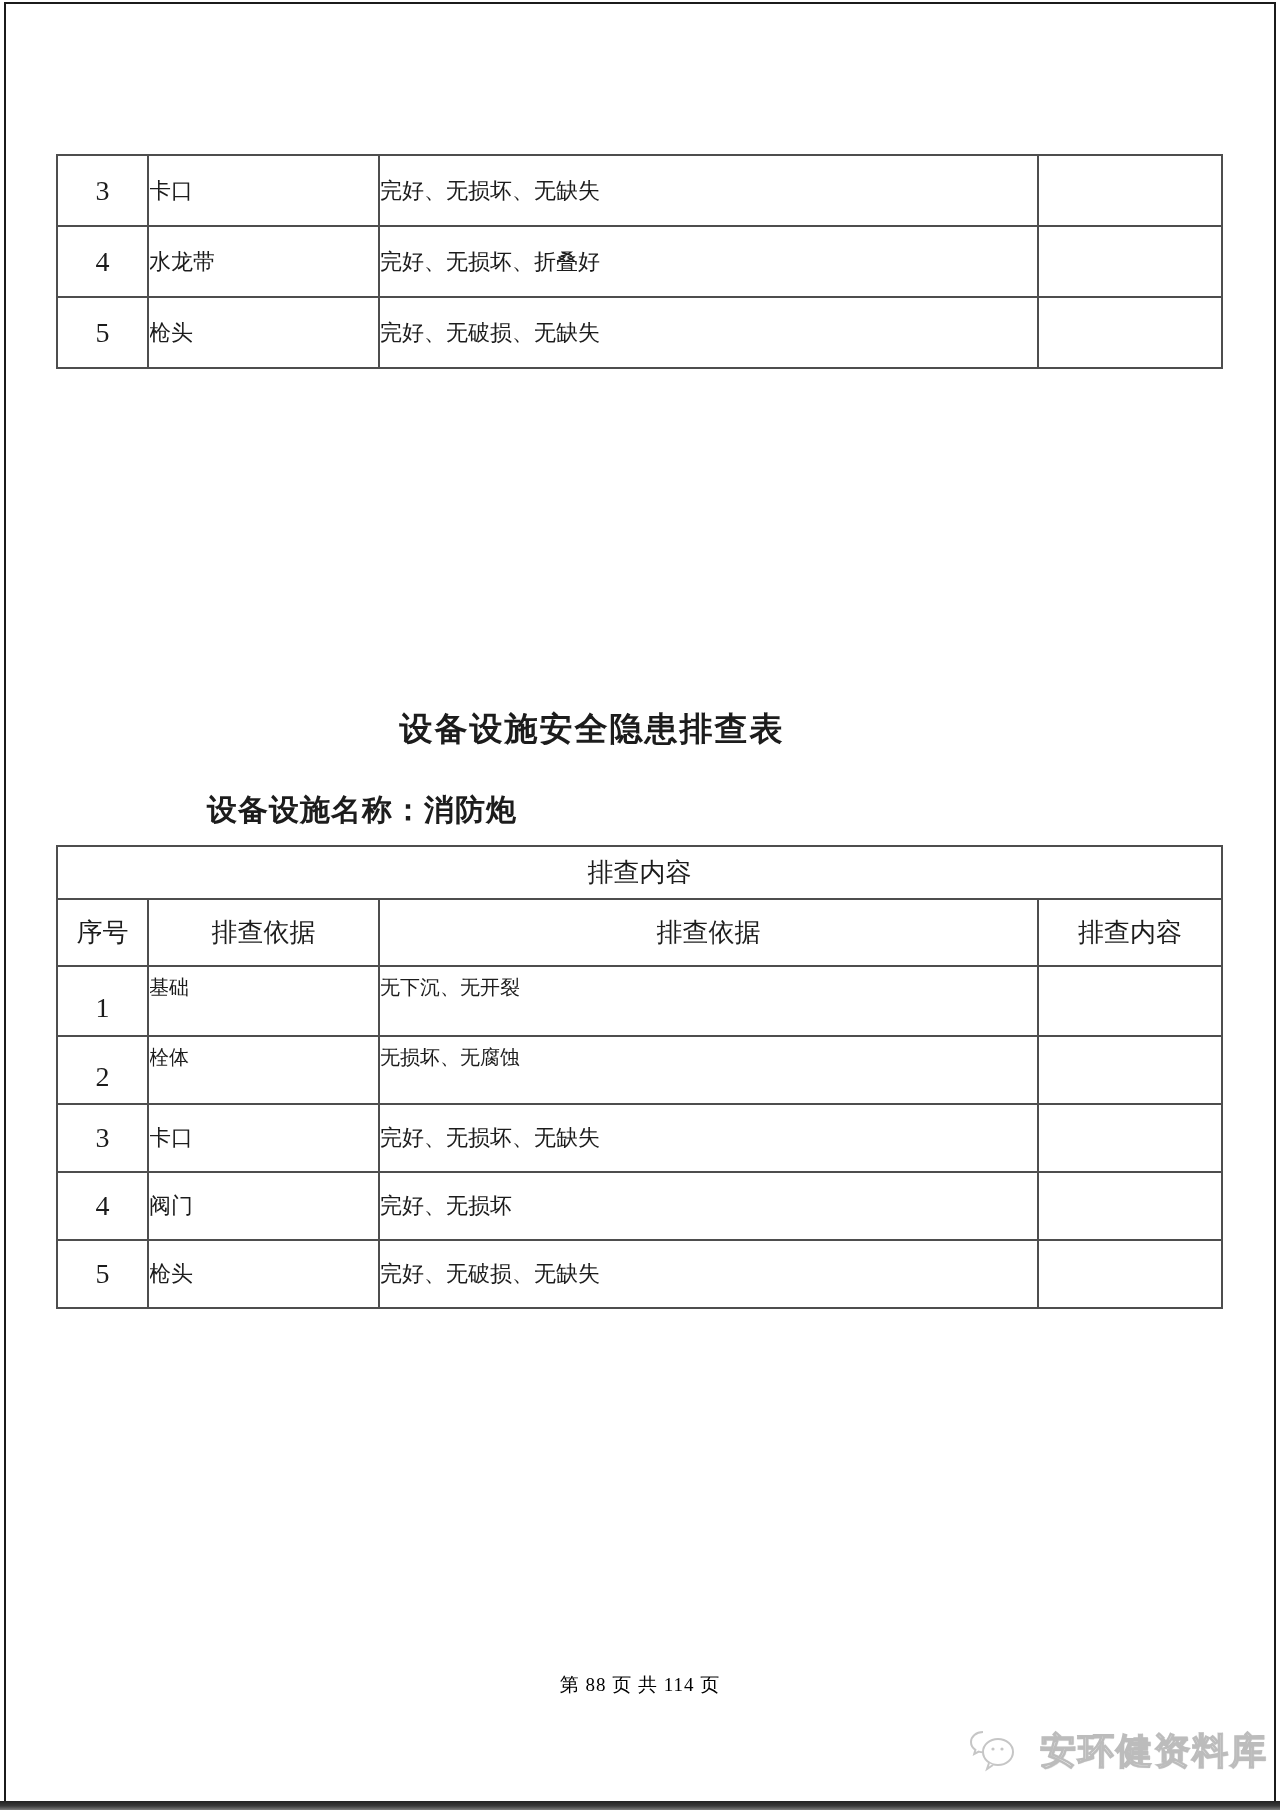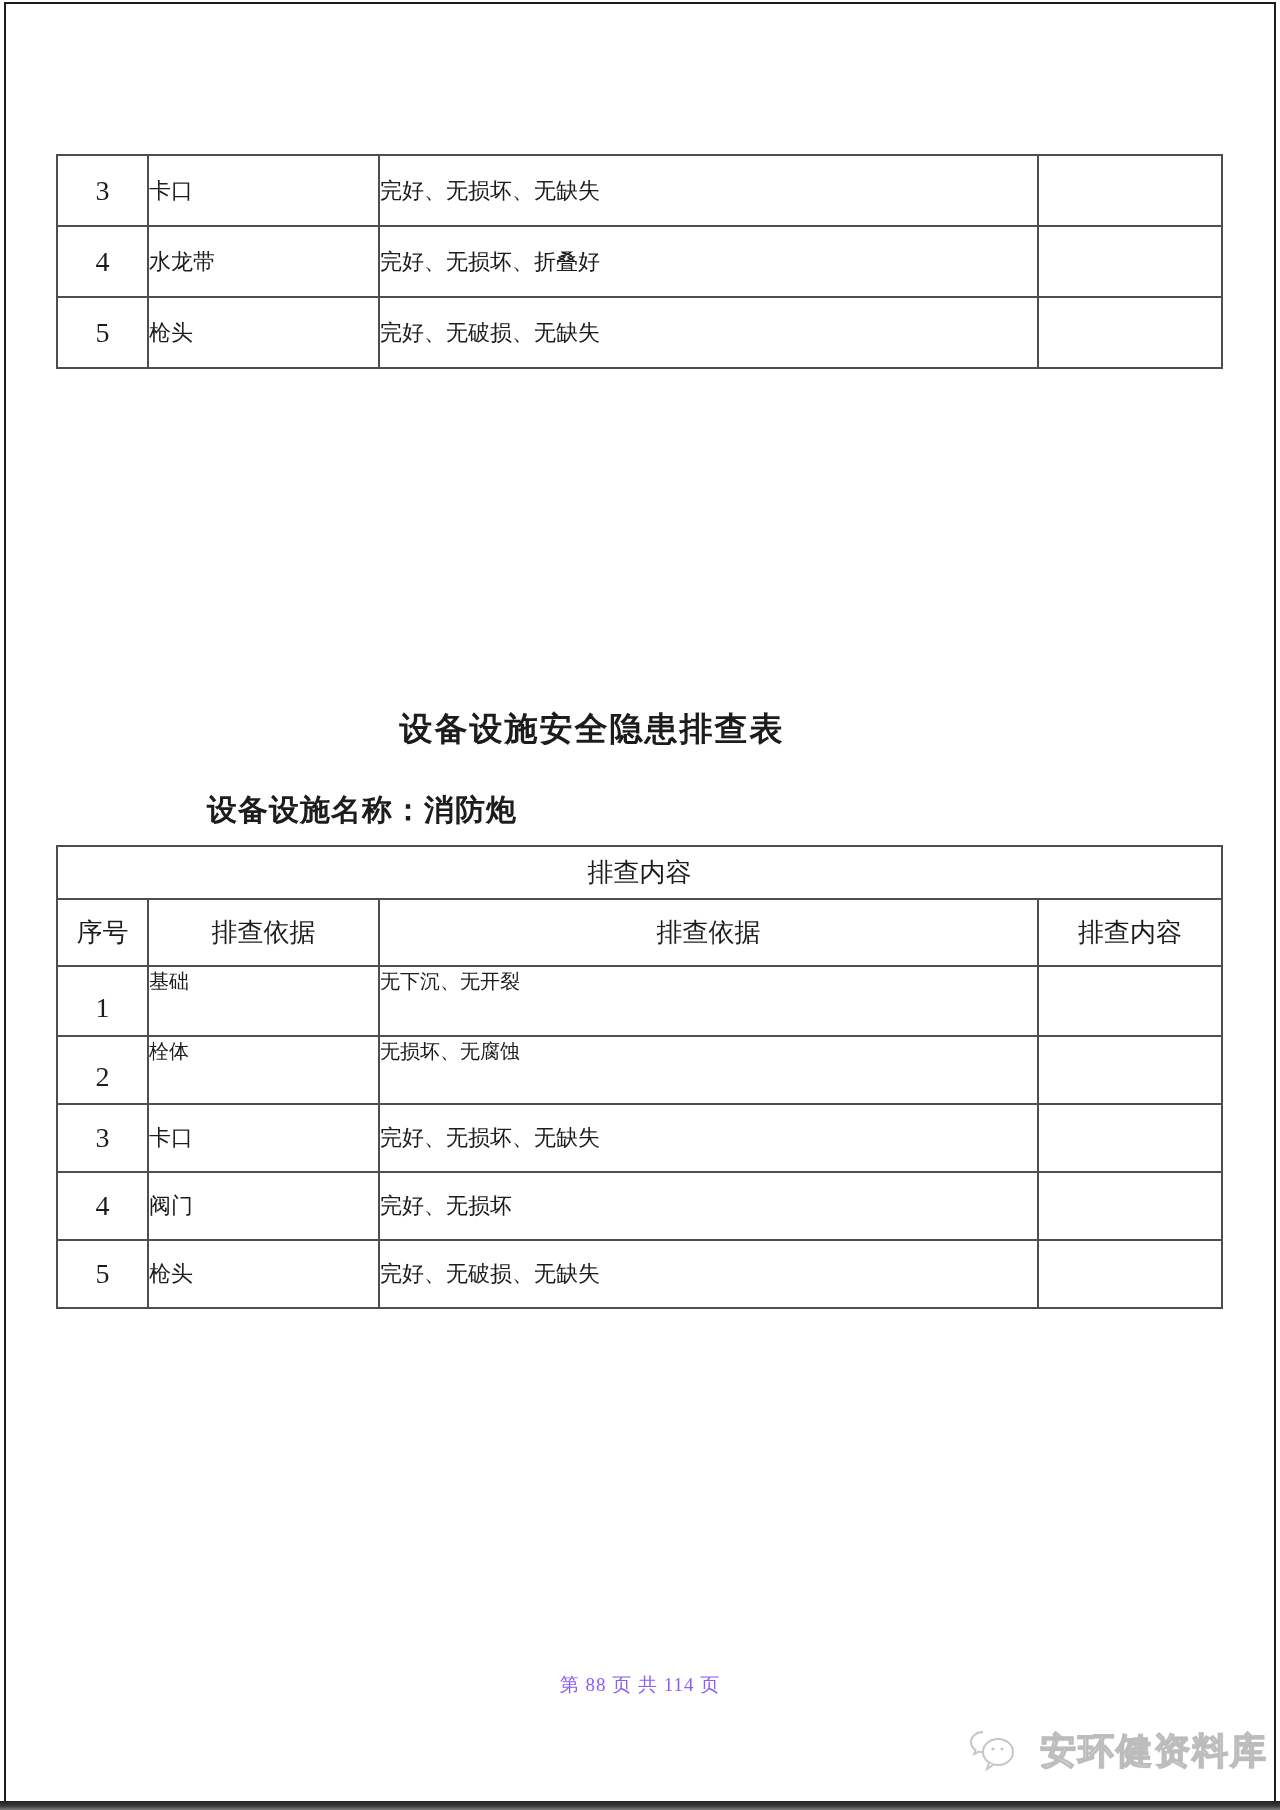--- a/index.html
+++ b/index.html
@@ -24,43 +24,43 @@
   #cont-table{left:56px;top:154px;width:1165px;}
   #cont-table tr{height:71px;}
   
   #main-table{left:56px;top:845px;width:1165px;}
   #main-table tr.banner-row{height:53px;}
   #main-table tr.head-row{height:67px;}
   #main-table tr.data-row{height:68px;}
   #main-table tr.data-row-tall{height:70px;}
 
   td.c-no{text-align:center;vertical-align:middle;font-size:28px;}
-  td.c-item{padding-left:14px;vertical-align:middle;font-size:22px;}
+  td.c-item{padding-left:14px;vertical-align:middle;font-size:22px;border-radius:20px;}
   td.c-basis{padding-left:13px;vertical-align:middle;font-size:22px;}
   td.c-status{vertical-align:middle;}
 
   tr.top-align td.c-item, tr.top-align td.c-basis{
-    vertical-align:top;padding-top:1px;font-size:20px;
+    vertical-align:top;padding-top:7px;font-size:20px;
   }
   tr.top-align td.c-no{padding-top:14px;}
 
   .banner-cell{text-align:center;vertical-align:middle;font-size:26px;font-weight:bold;}
   .head-cell{text-align:center;vertical-align:middle;font-size:26px;font-weight:bold;}
 
   #doc-title{
     position:absolute;left:0;top:707px;width:1184px;text-align:center;
     font-size:33px;font-weight:bold;letter-spacing:2px;
   }
   #doc-subtitle{
     position:absolute;left:207px;top:783px;
     font-size:30px;font-weight:bold;letter-spacing:1px;margin-top:7px;
   }
   #page-footer{
     position:absolute;left:0;top:1672px;width:1280px;text-align:center;
-    font-size:19px;color:#8b5cf6;letter-spacing:1px;
+    font-size:19px;color:#000000;letter-spacing:1px;
     font-family:"Liberation Serif","DejaVu Serif",serif;
   }
   #watermark{
     position:absolute;right:12px;top:1726px;height:50px;
     display:flex;align-items:center;gap:21px;
   }
   #watermark .wm-text{
     font-size:36px;font-weight:bold;color:#fdfdfd;
     -webkit-text-stroke:1.3px #bcbcbc;
     text-shadow:0 1px 1px #e2e2e2, 1px 0 1px #d6d6d6;

